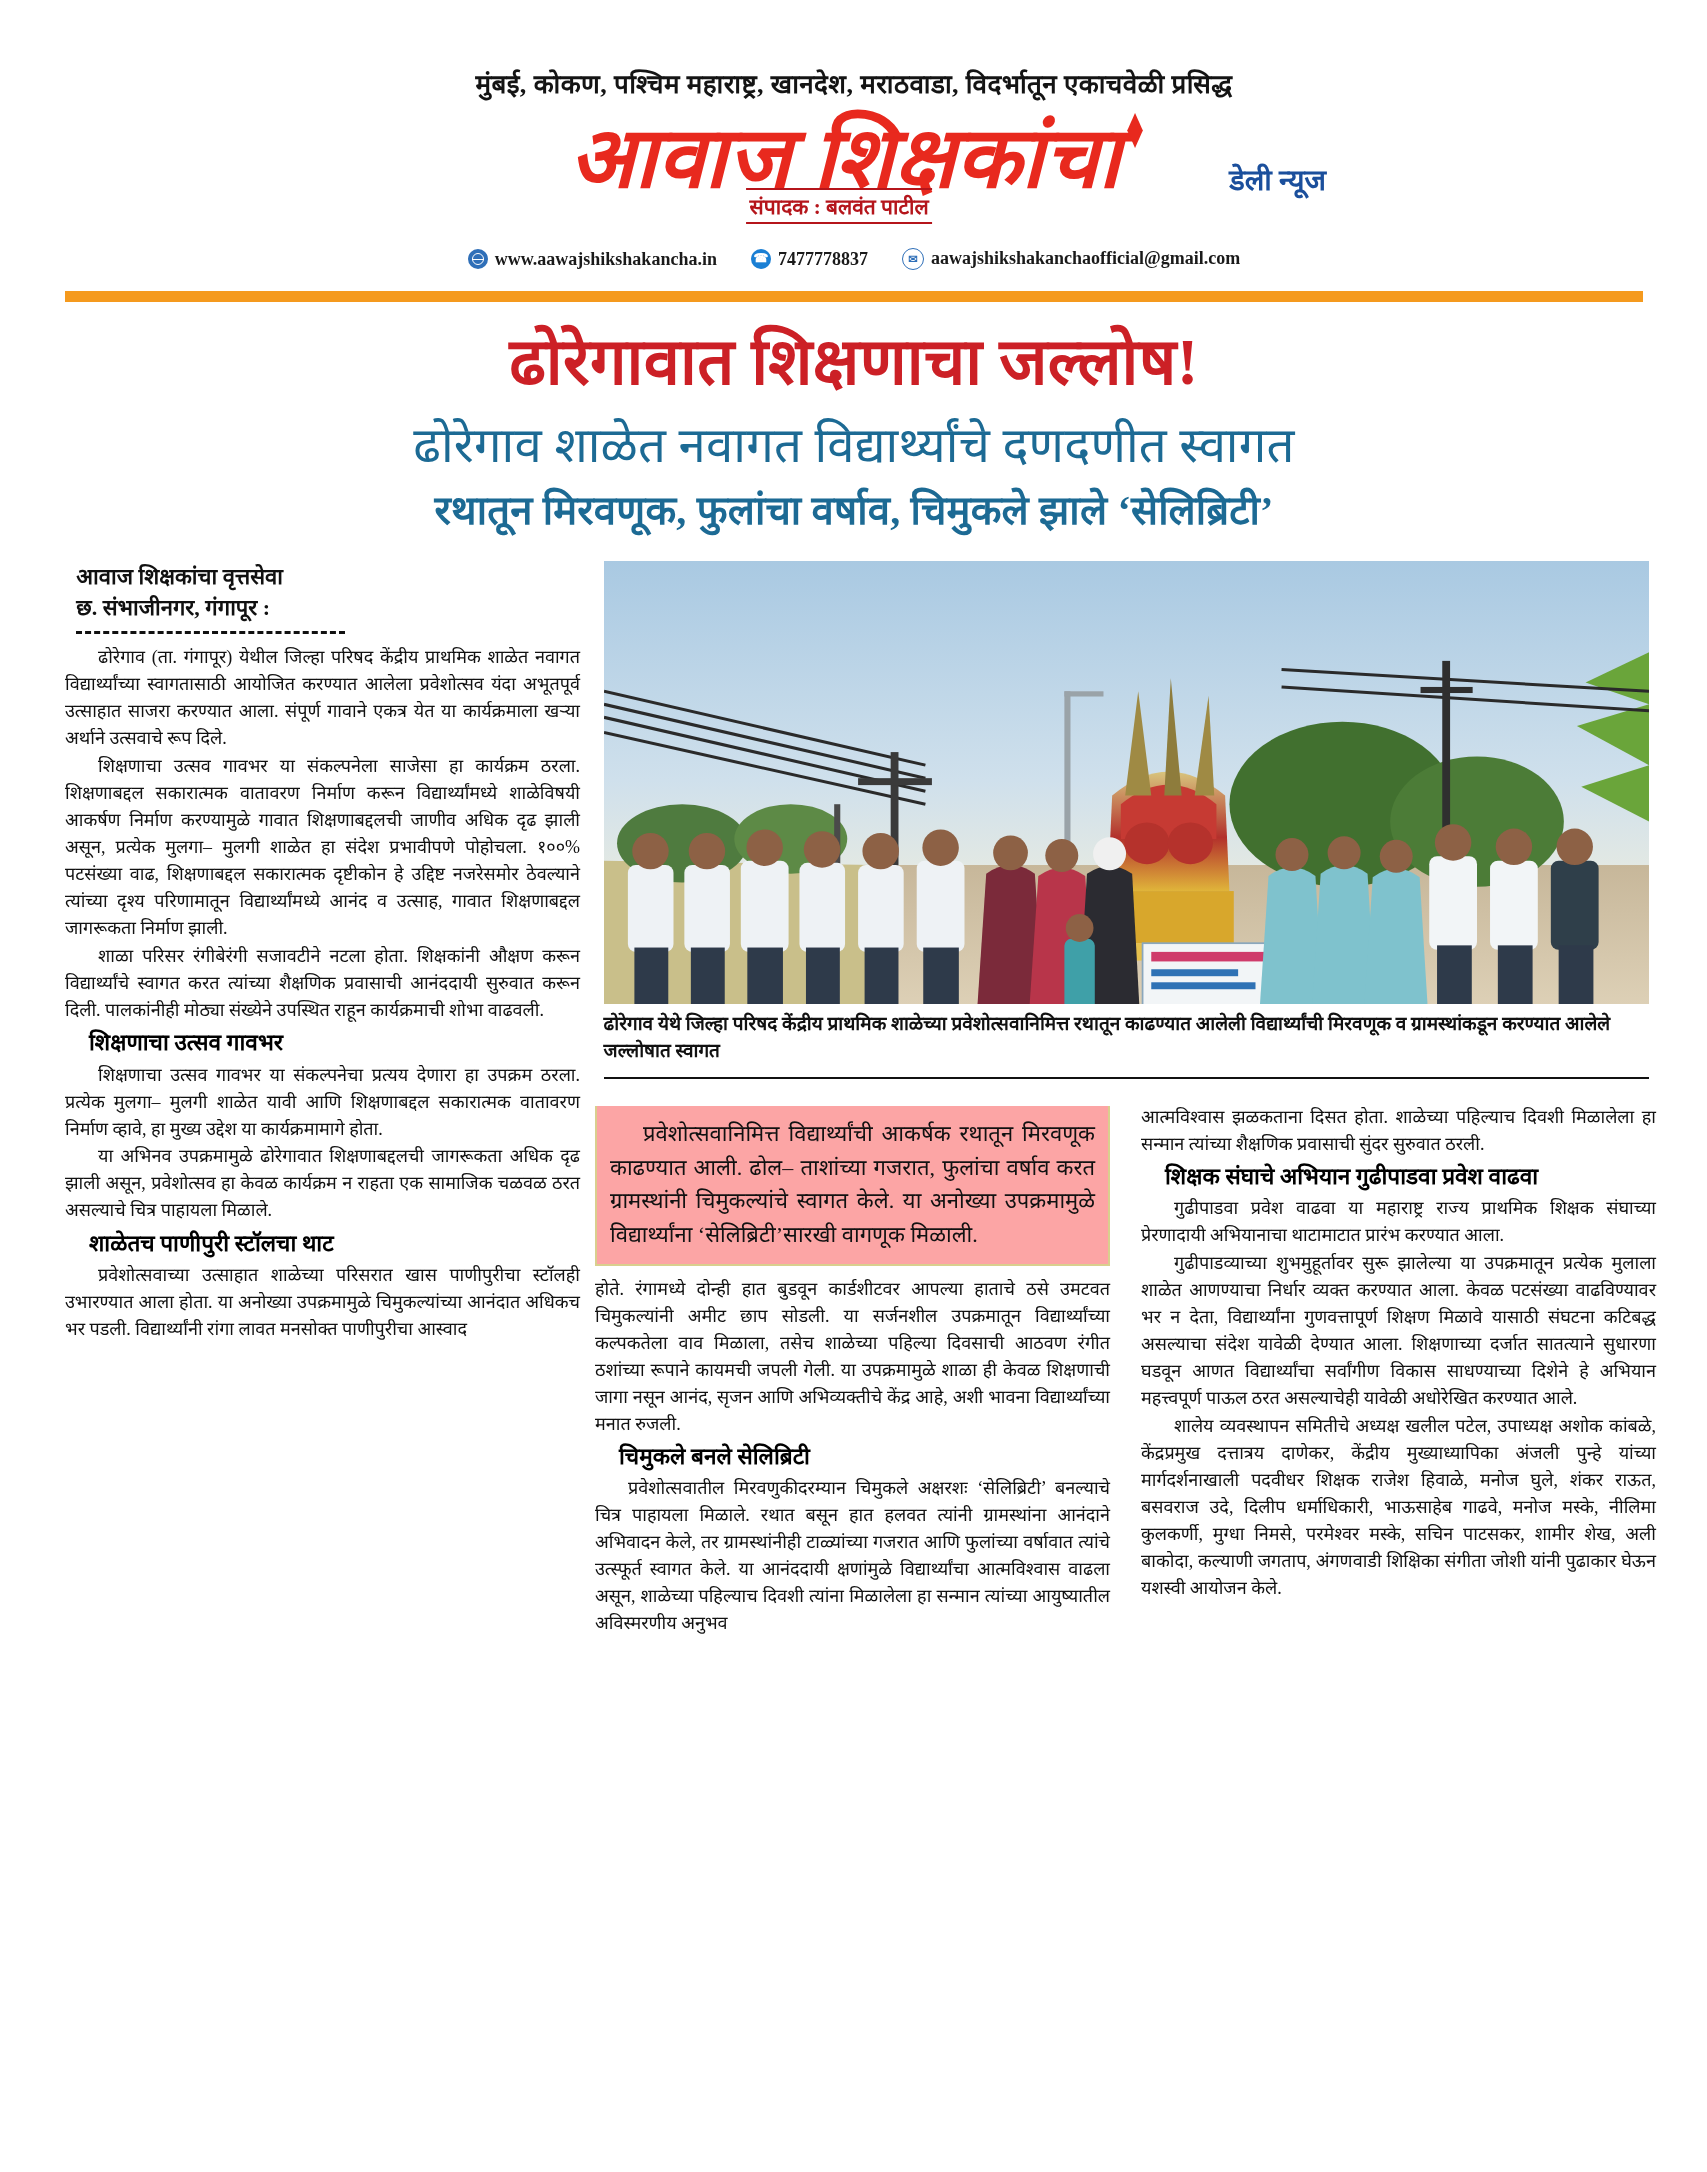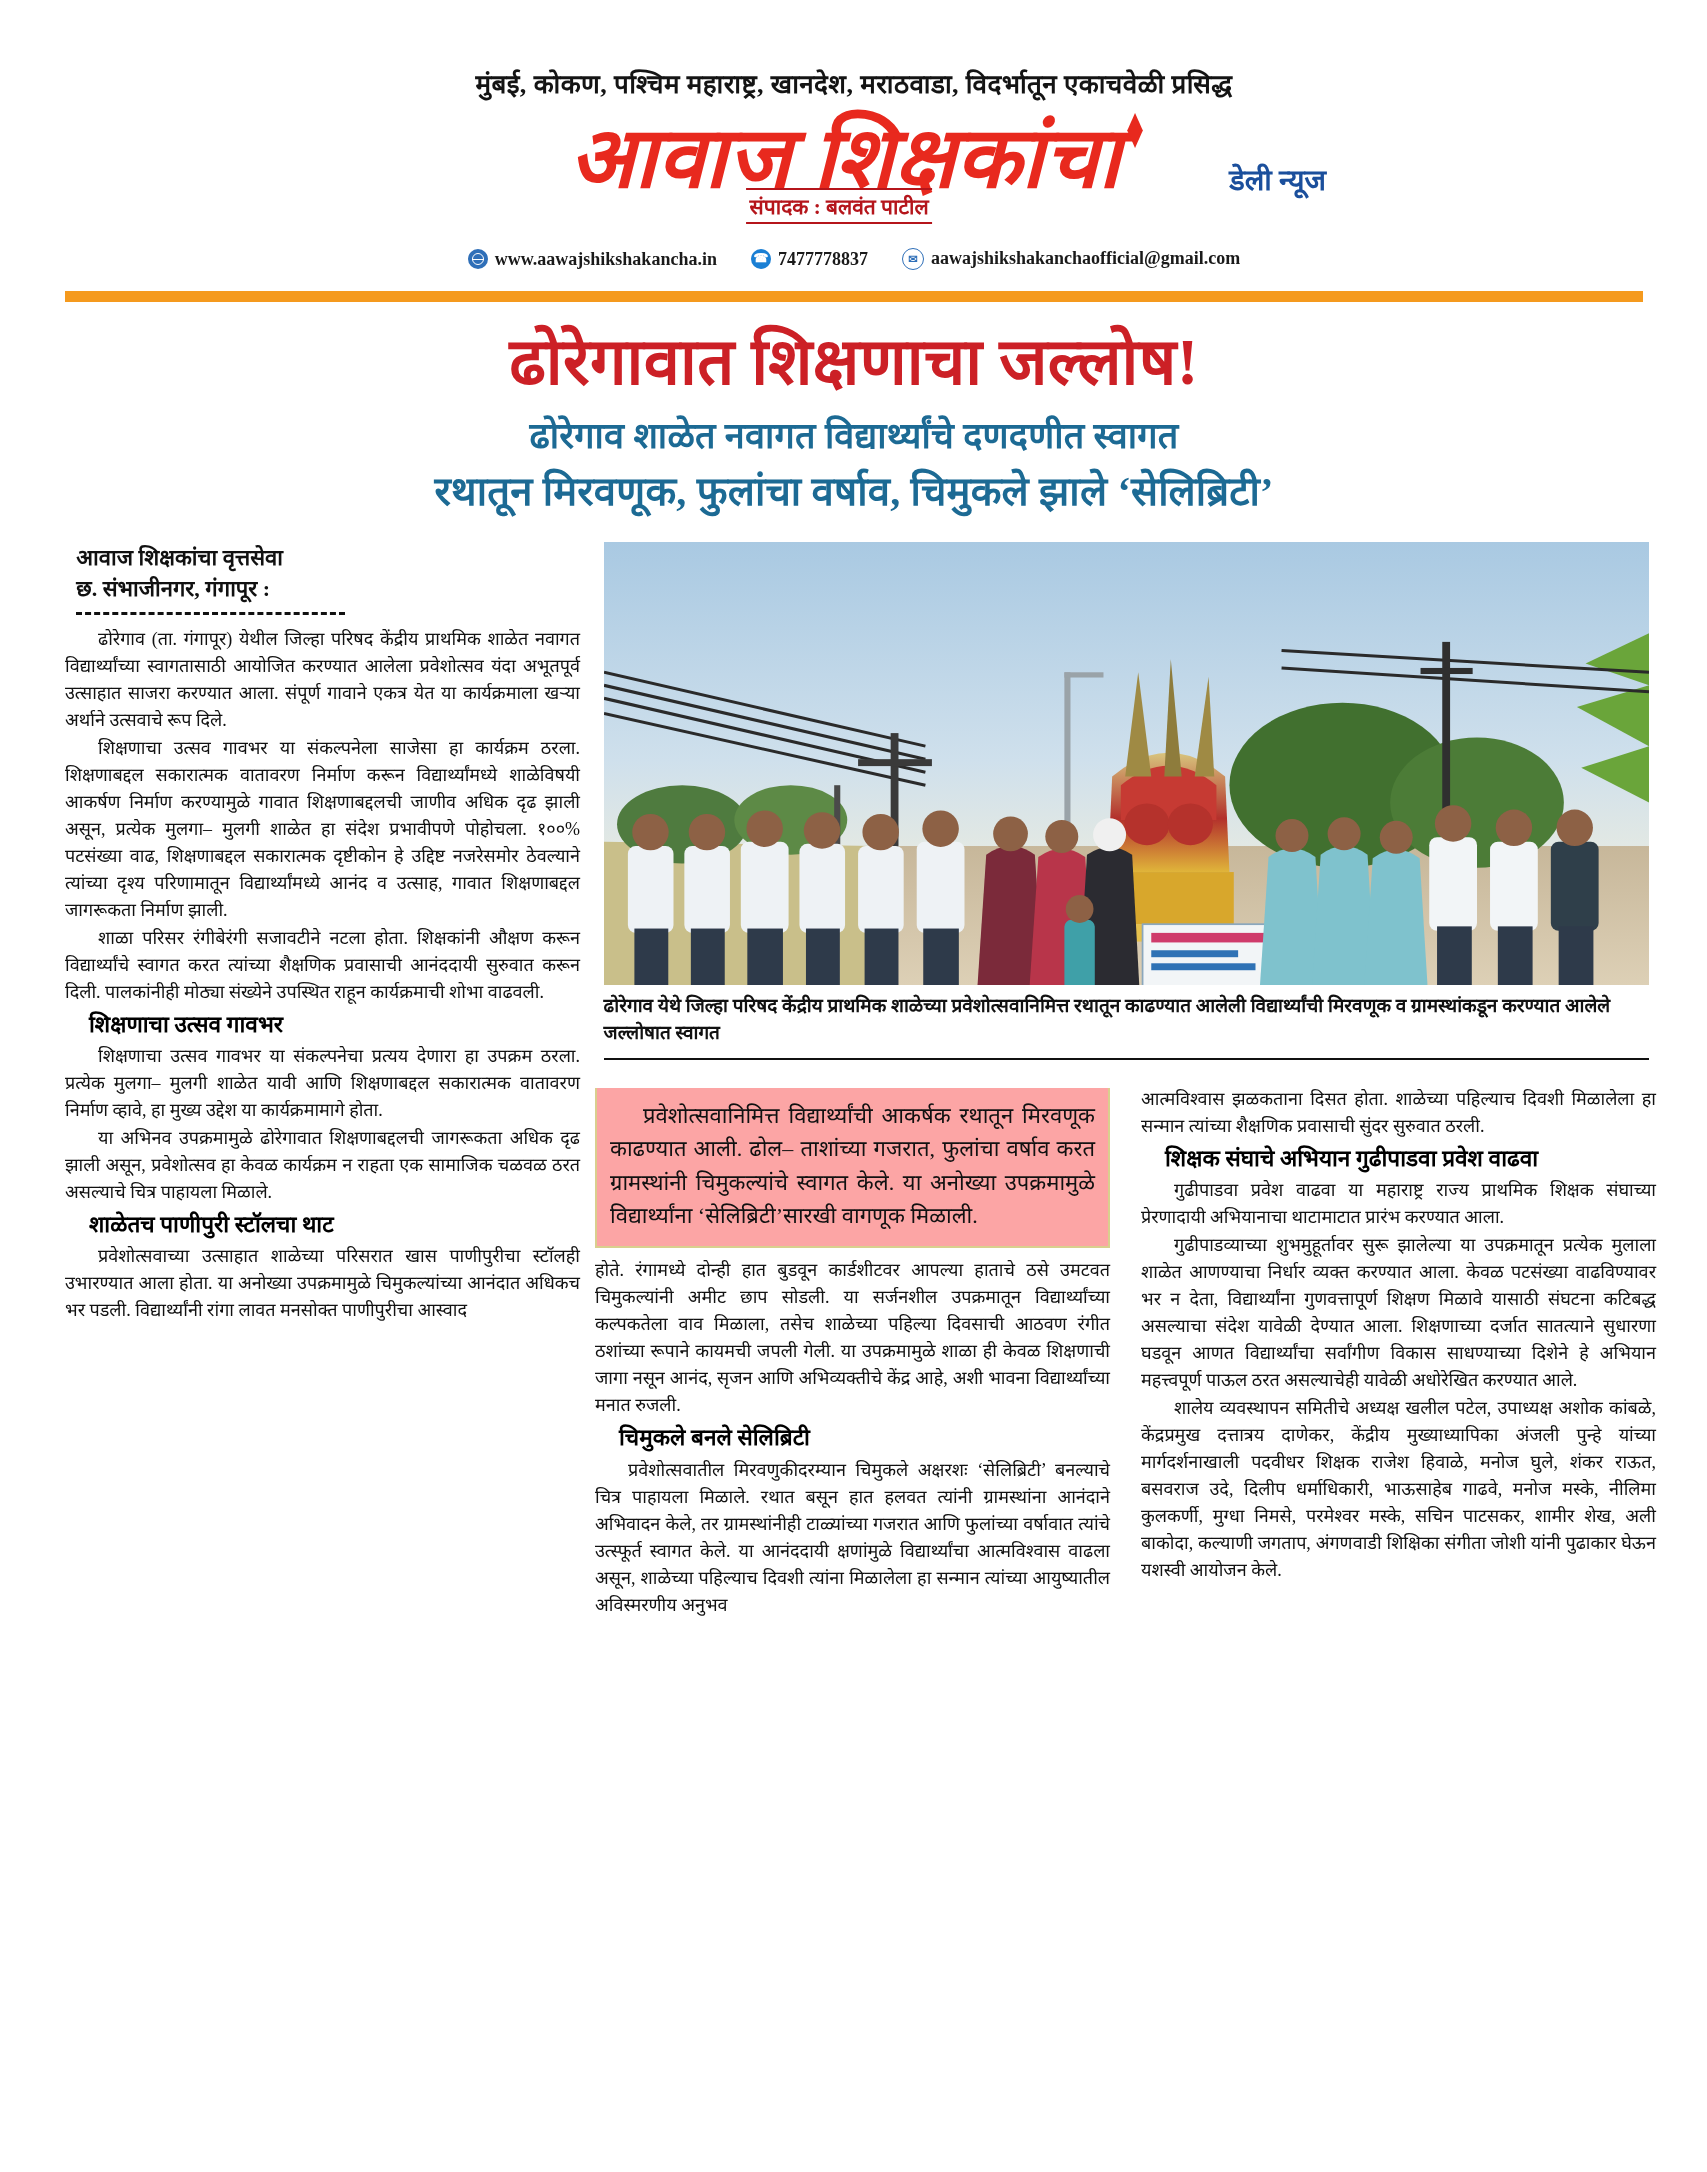--- a/index.html
+++ b/index.html
@@ -69,21 +69,21 @@
   .gold-rule{margin:21px 65px 0 65px;height:10.4px;background:#f59a1e;}
 
   
   .headline-wrap{padding:22.6px 65px 0 65px;text-align:center;}
   .h-main{
     font-family:"Liberation Serif","DejaVu Serif",serif;
     font-weight:700;font-size:65px;color:#cc2026;line-height:1.18;letter-spacing:0.4px;
   }
   .h-sub{
     font-family:"Liberation Serif","DejaVu Serif",serif;
-    font-weight:700;font-size:36px;color:#1c6a94;line-height:1.42;margin-top:9.6px;letter-spacing:0.2px;
+    font-weight:400;font-size:49px;color:#1c6a94;line-height:1.42;margin-top:9.6px;letter-spacing:0.2px;
   }
   .h-sub2{
     font-family:"Liberation Serif","DejaVu Serif",serif;
     font-weight:700;font-size:40px;color:#1c6a94;line-height:1.42;margin-top:2.6px;letter-spacing:0.2px;
   }
 
   
   .body-area{position:relative;margin:21px 65px 0 65px;}
   .cols{display:flex;gap:8px;}
   .col{width:515px;flex:0 0 515px;}

